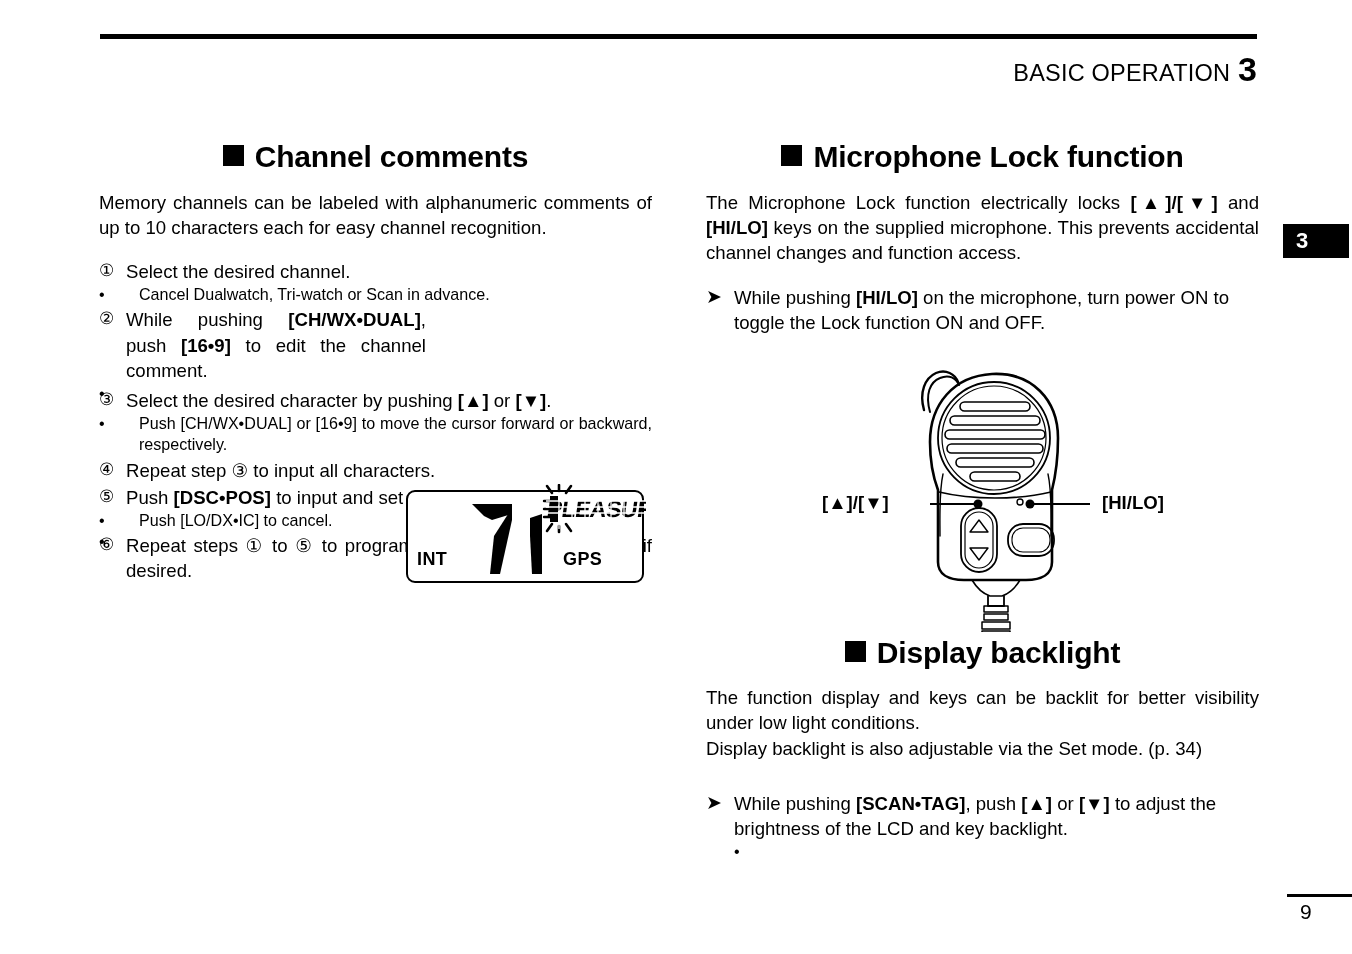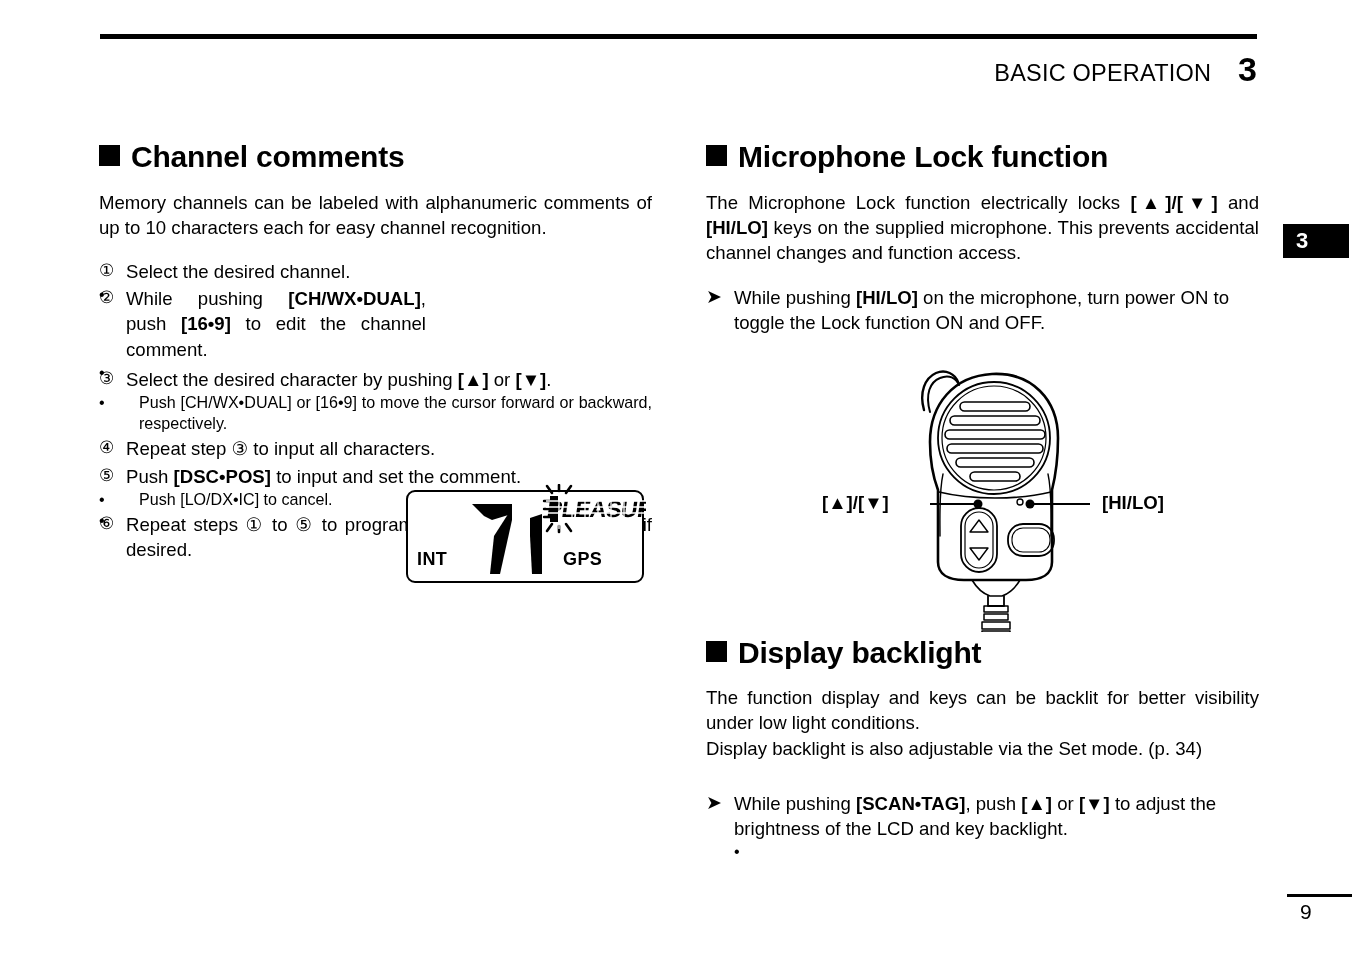--- a/index.html
+++ b/index.html
@@ -31,21 +31,21 @@
     background: #000;
   }
   .header-row {
     position: absolute;
     left: 700px;
     top: 52px;
     width: 557px;
     display: flex;
     align-items: baseline;
     justify-content: flex-end;
-    gap: 27px;
+    gap: 8px;
   }
   .header-title {
     font-size: 23.5px;
     letter-spacing: 0.2px;
   }
   .header-chapter {
     font-size: 34px;
     font-weight: bold;
     line-height: 1;
   }
@@ -78,20 +78,21 @@
   .col-left  { left: 99px; }
   .col-right { left: 706px; }
 
   h2.section {
     font-size: 30px;
     font-weight: bold;
     margin: 0 0 16px 0;
     line-height: 1.12;
     letter-spacing: -0.2px;
     white-space: nowrap;
+    text-align: center;
   }
   h2.section .blk {
     display: inline-block;
     width: 21px;
     height: 21px;
     background: #000;
     margin-right: 11px;
     vertical-align: 1px;
   }
   p.body {
@@ -234,21 +235,21 @@
 
     <p class="body">Memory channels can be labeled with alphanumeric comments of up to 10 characters each for easy channel recognition.</p>
 
     <div class="steps">
 
       <div class="step">
         <span class="num">①</span>
         <span>Select the desired channel.</span>
       </div>
       <div class="sub sub-indent">
-        <span class="dot">•</span>
+        <span class="dot">•</span><span>Cancel Dualwatch, Tri-watch or Scan in advance.</span>
       </div>
 
       <div class="step narrow" style="margin-top:2px;">
         <span class="num">②</span>
         <span>While pushing </span><b>[CH/WX•DUAL]</b><span>, push </span><b>[16•9]</b><span> to edit the channel comment.</span>
       </div>
       <div class="sub sub-indent narrow" style="width:268px;">
         <span class="dot">•</span>
       </div>
 

